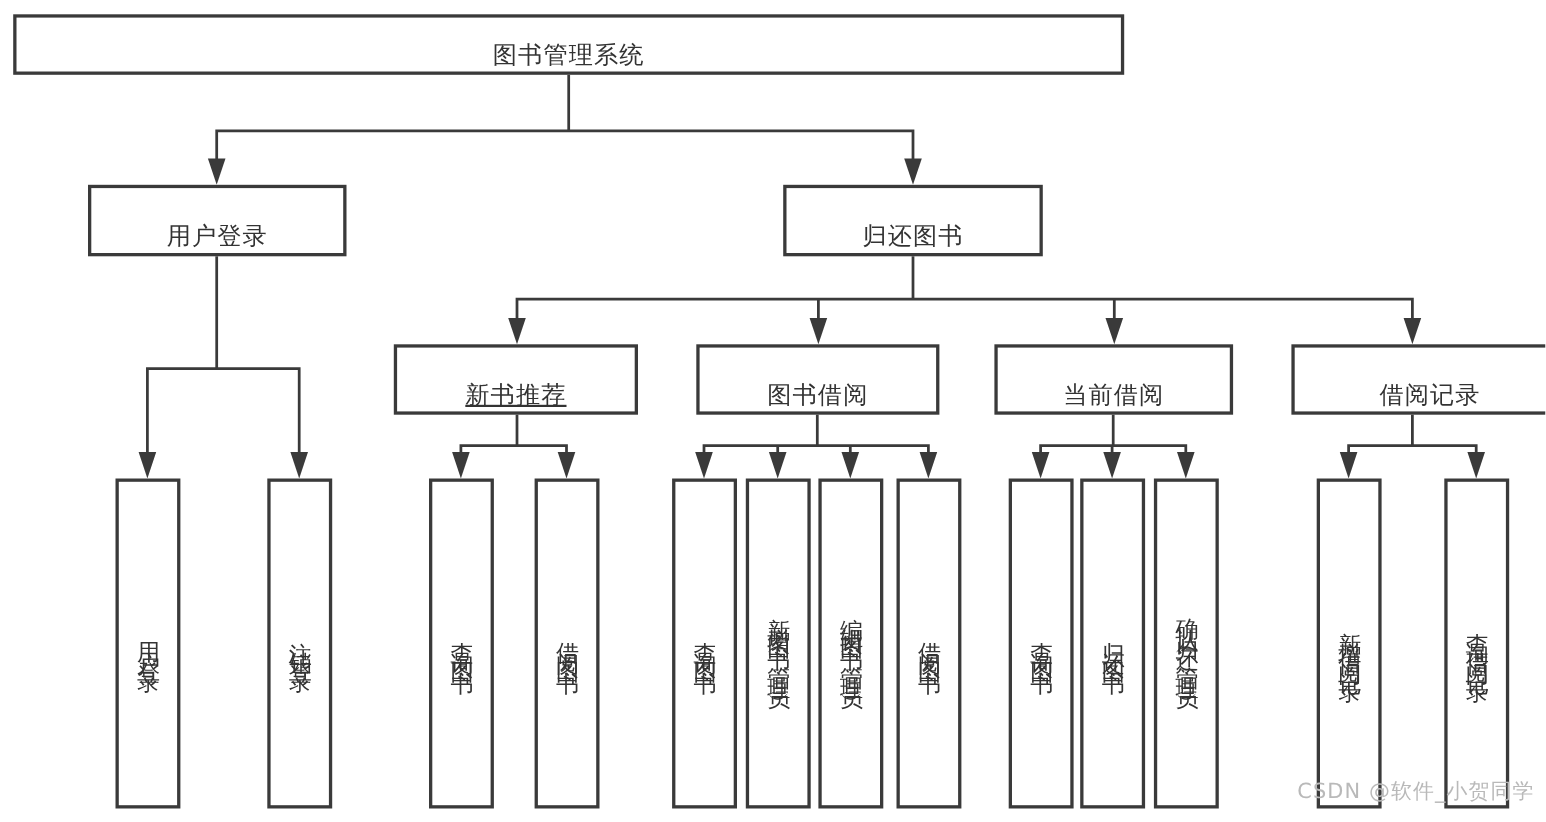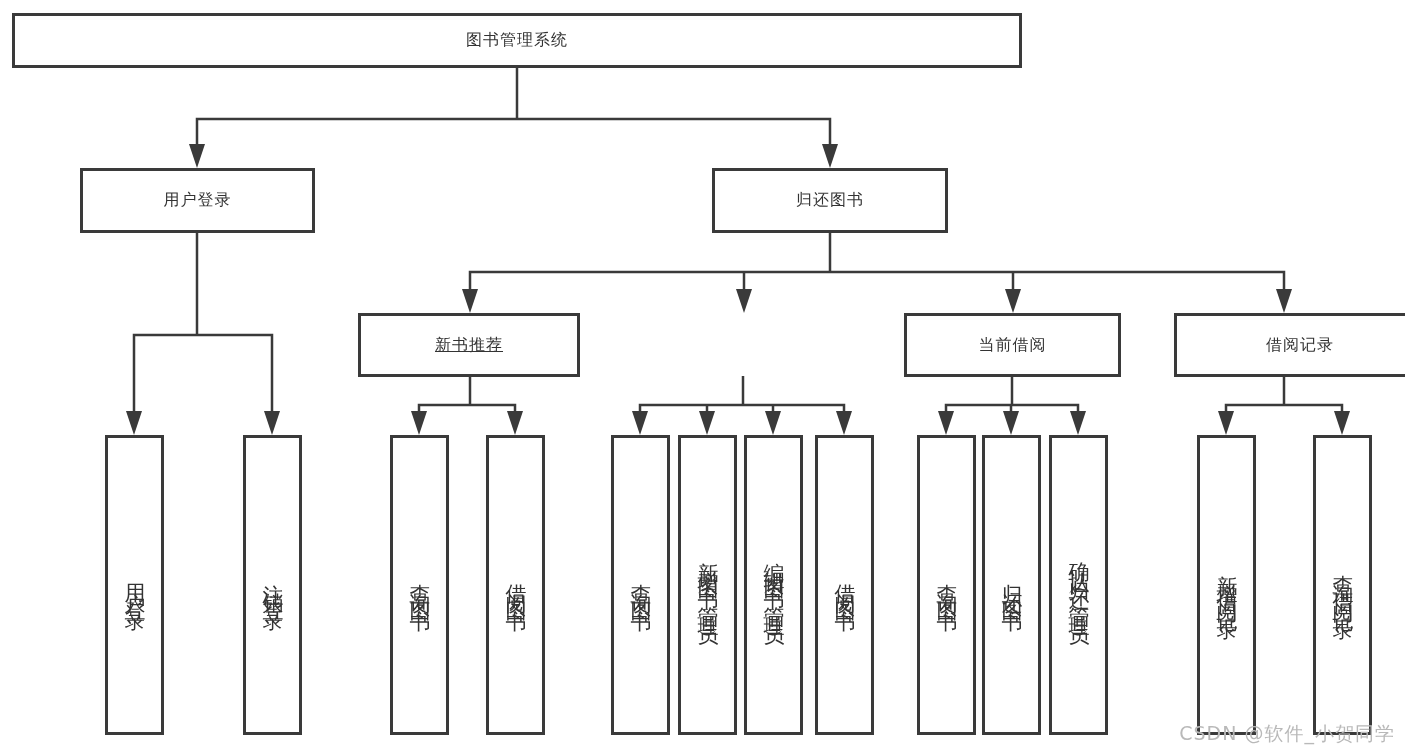--- a/index.html
+++ b/index.html
@@ -13,31 +13,31 @@
   .connectors{position:absolute;left:0;top:0;width:1405px;height:747px;pointer-events:none;}
   .node{
     position:absolute;
     box-sizing:border-box;
     border:3px solid #3a3a3a;
     background:#ffffff;
     display:flex;align-items:center;justify-content:center;
     color:#333333;
     z-index:2;
   }
-  .node.h{font-size:16px;letter-spacing:1px;white-space:nowrap;}
+  .node.h{font-size:22px;letter-spacing:1px;white-space:nowrap;align-items:flex-end;}
   .node.v span{
     writing-mode:vertical-rl;
     text-orientation:mixed;
     font-size:21px;
     letter-spacing:9px;
     line-height:1.1;
   }
   .watermark{
     position:absolute;
-    right:10px;bottom:0;
+    right:10px;bottom:15px;
     font-size:19px;
     color:#b9b9b9;
     letter-spacing:1px;
     z-index:6;
     white-space:nowrap;
   }
 </style>
 </head>
 <body>
 
@@ -105,20 +105,23 @@
   <div class="node h" style="left:80px;top:168px;width:235px;height:65px;">
     <span>用户登录</span>
   </div>
   <div class="node h" style="left:712px;top:168px;width:236px;height:65px;">
     <span>归还图书</span>
   </div>
 
   <div class="node h" style="left:358px;top:313px;width:222px;height:64px;text-decoration:underline;">
     <span>新书推荐</span>
   </div>
+  <div class="node h" style="left:633px;top:313px;width:221px;height:64px;">
+    <span>图书借阅</span>
+  </div>
   <div class="node h" style="left:904px;top:313px;width:217px;height:64px;">
     <span>当前借阅</span>
   </div>
   <div class="node h" style="left:1174px;top:313px;width:252px;height:64px;">
     <span>借阅记录</span>
   </div>
 
   <div class="node v" style="left:105px;top:435px;width:59px;height:300px;">
     <span>用户登录</span>
   </div>

